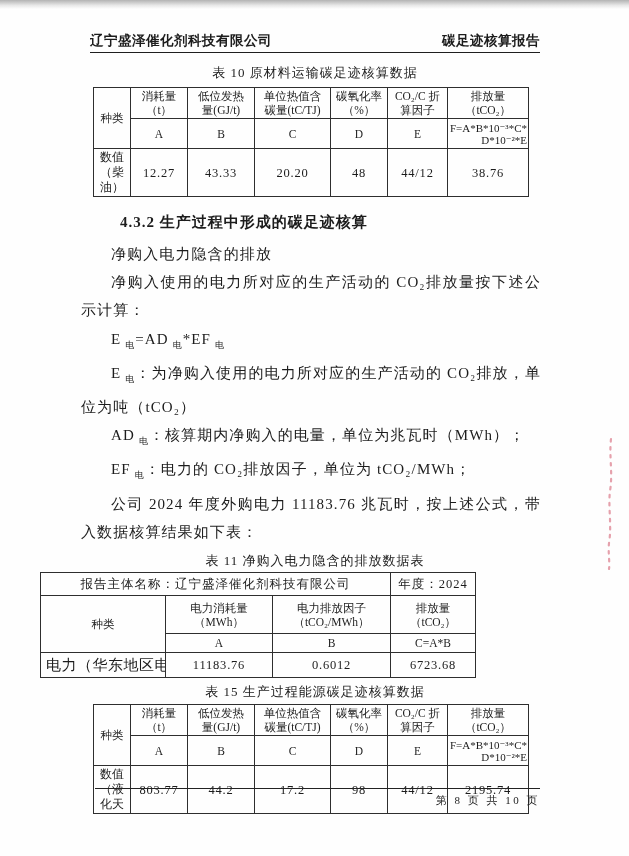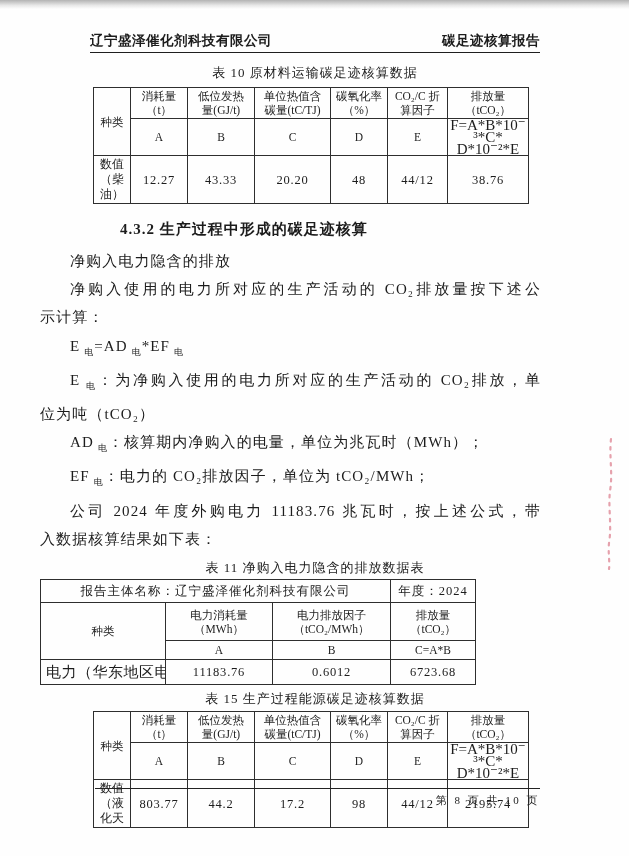--- a/index.html
+++ b/index.html
@@ -20,41 +20,41 @@
     font-weight:bold; font-size:13.5px; line-height:16px; letter-spacing:0.5px;gap:18px;
   }
   
   .caption { margin:11px 89px 0 90px; text-align:center; font-size:13px; line-height:17px; letter-spacing:1px; }
   .caption.c11 { margin-top:6px; }
   .caption.c12 { margin-top:5px; }
   .sec-heading {
     margin:15px 89px 0 90px; padding-left:2em;
     font-weight:bold; font-size:15px; line-height:21px; letter-spacing:1px;
   }
-  .para { margin:7px 88px 0 40px; font-size:15px; letter-spacing:1.1px; }
+  .para { margin:7px 88px 0 81px; font-size:15px; letter-spacing:1.1px; }
   .pline { line-height:28.2px; white-space:nowrap; }
   .pline.ind { text-indent:2em; }
   .pline.fill { white-space:normal; text-align-last:justify; text-justify:inter-character; }
   sub.el { font-size:0.6em; margin:0 1px 0 4px; letter-spacing:0; }
   
   table.ctable {
     border-collapse:collapse; table-layout:fixed;
     margin:6px 0 0 93px; width:435px;
     border:1.5px solid #222;
   }
   table.ctable td {
     border:1px solid #2e2e2e; text-align:center; vertical-align:middle;
     font-size:11.5px; line-height:14px; padding:1px 2px;
     white-space:pre-line; overflow:hidden; word-break:break-all;
   }
   table.ctable tr.h1 { height:30px; }
   table.ctable tr.h2 { height:30px; }
   table.ctable tr.dr { height:48px; }
   table.ctable td.val { font-size:12.5px; letter-spacing:0.8px; }
-  table.ctable td.frm { font-size:15px; line-height:12px; letter-spacing:0; padding:0 1px; }
+  table.ctable td.frm { font-size:11px; line-height:12px; letter-spacing:0; padding:0 1px;text-align:right; }
   table.ctable td.rlabel { font-size:12px; line-height:15px; letter-spacing:0; padding:1px 4px; }
   
   table.t11 { margin-top:3px;margin-left:40px; }
   table.t11 tr.r1 { height:23px; }
   table.t11 tr.r2 { height:38px; }
   table.t11 tr.r3 { height:19px; }
   table.t11 tr.r4 { height:25px; }
   table.t11 td.entity { font-size:12.5px; letter-spacing:1px; }
   table.t11 td.kind { font-size:15px; text-align:left; white-space:nowrap; padding-left:5px; letter-spacing:0.5px; }
   table.t12 { margin-top:4px; }

